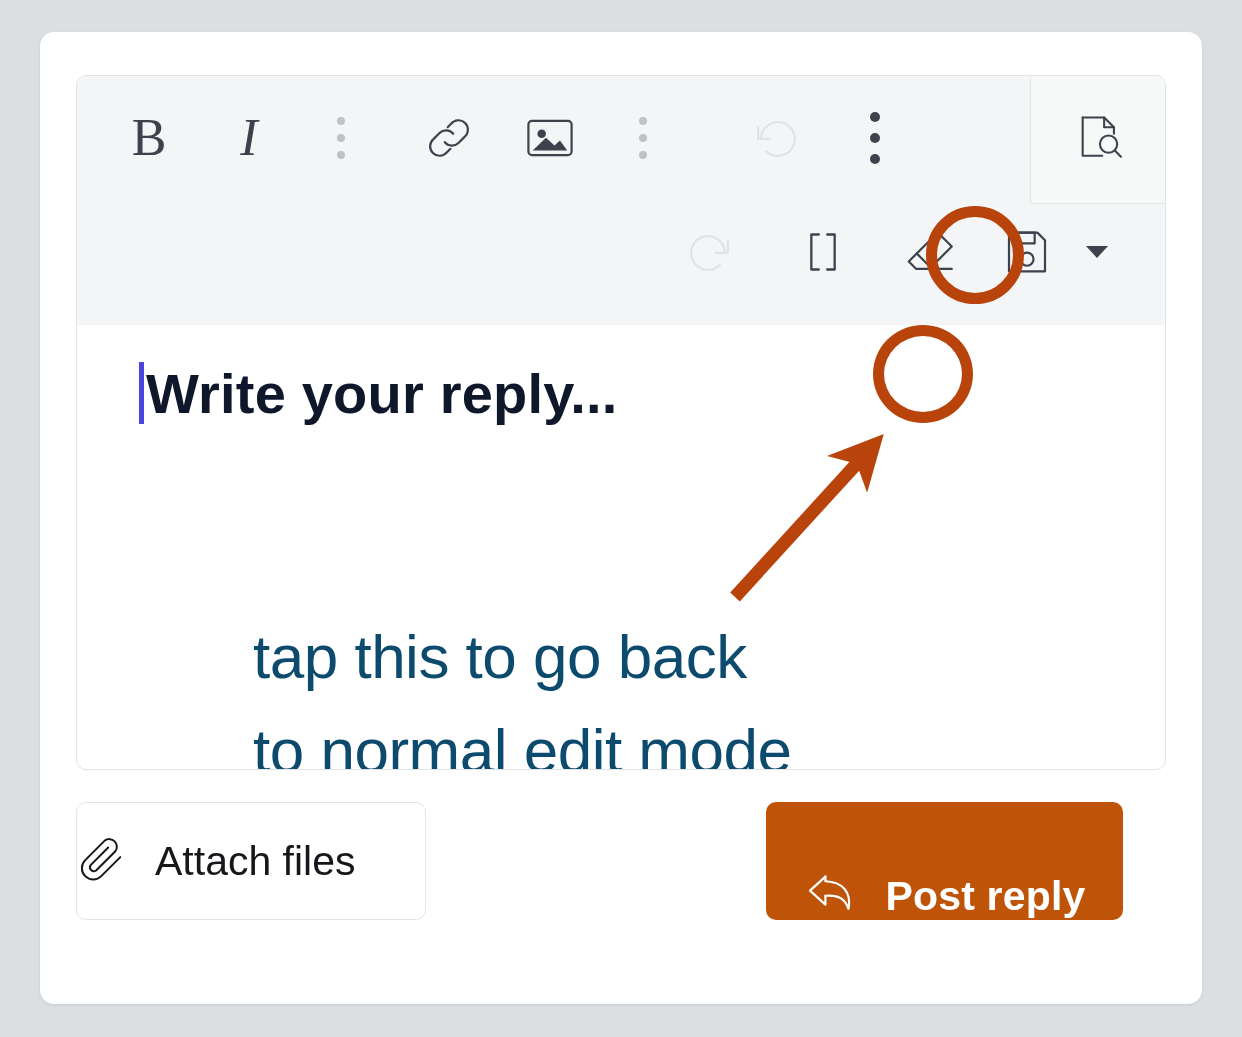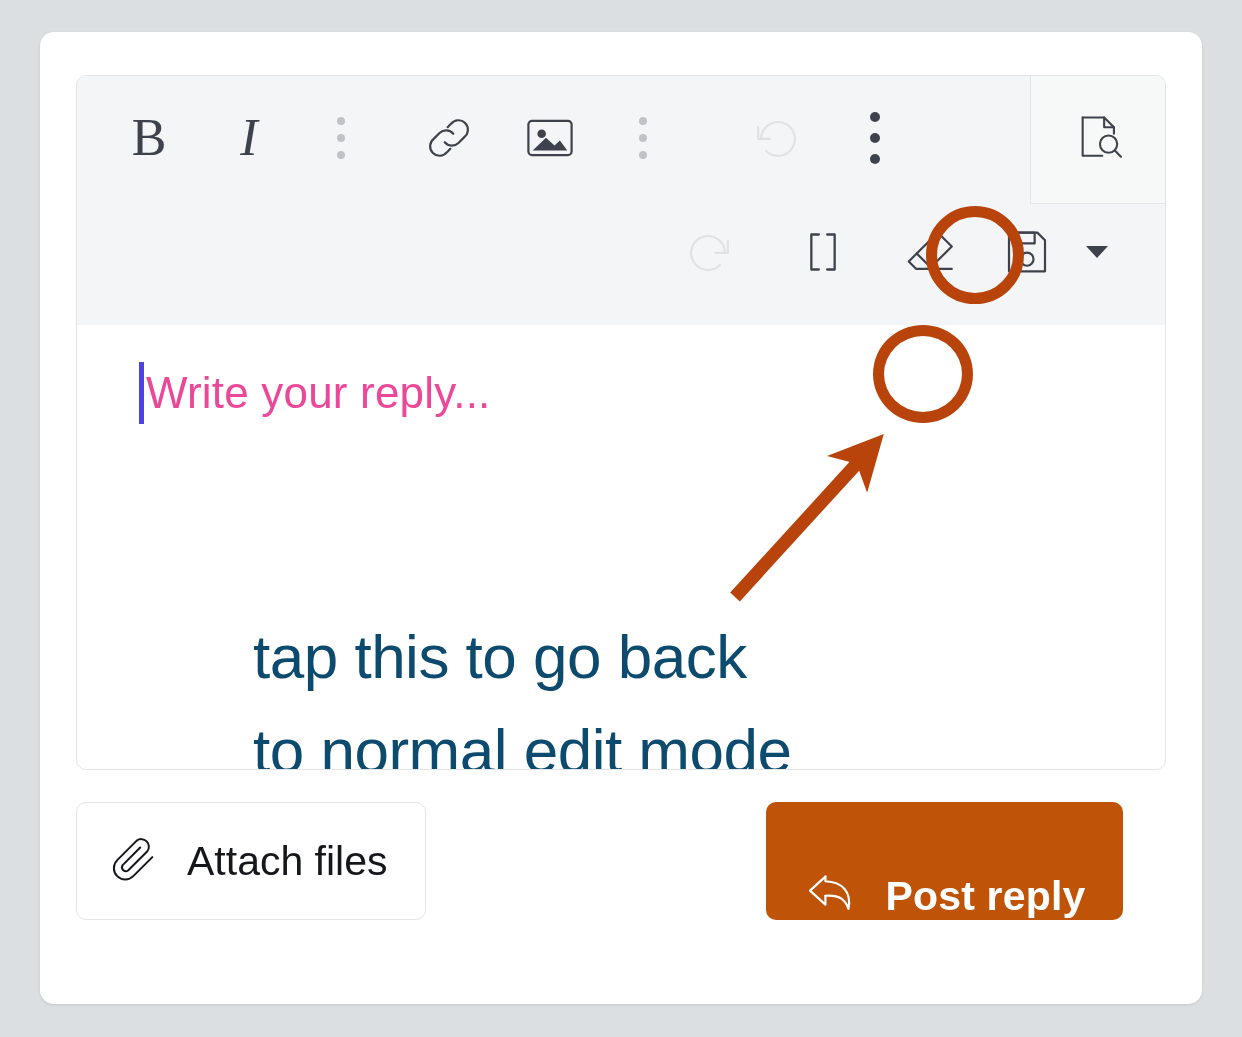--- a/index.html
+++ b/index.html
@@ -151,24 +151,25 @@
     align-items: center;
     height: 70px;
   }
   #text-caret {
     width: 5px;
     height: 62px;
     background: #4b44e0;
     margin-right: 2px;
   }
   #reply-placeholder {
-    font-size: 44px;
-    color: #ec4899;
+    font-size: 56px;
+    color: #0f172a;
     letter-spacing: 0.2px;
     white-space: nowrap;
+    font-weight: bold;
   }
 
   
   #annotation-text {
     position: absolute;
     left: 176px;
     top: 534px;
     width: 760px;
     font-size: 62px;
     line-height: 1.52;
@@ -208,21 +209,20 @@
     left: 36px;
     top: 770px;
     width: 350px;
     height: 118px;
     border: 1px solid #e4e5e7;
     border-radius: 10px;
     background: #fff;
     display: flex;
     align-items: center;
     gap: 26px;
-    padding-left: 32px;
     box-sizing: border-box;
     cursor: pointer;
   }
   #attach-files-label {
     font-size: 41px;
     color: #15171a;
   }
 
   #post-reply-button {
     position: absolute;

